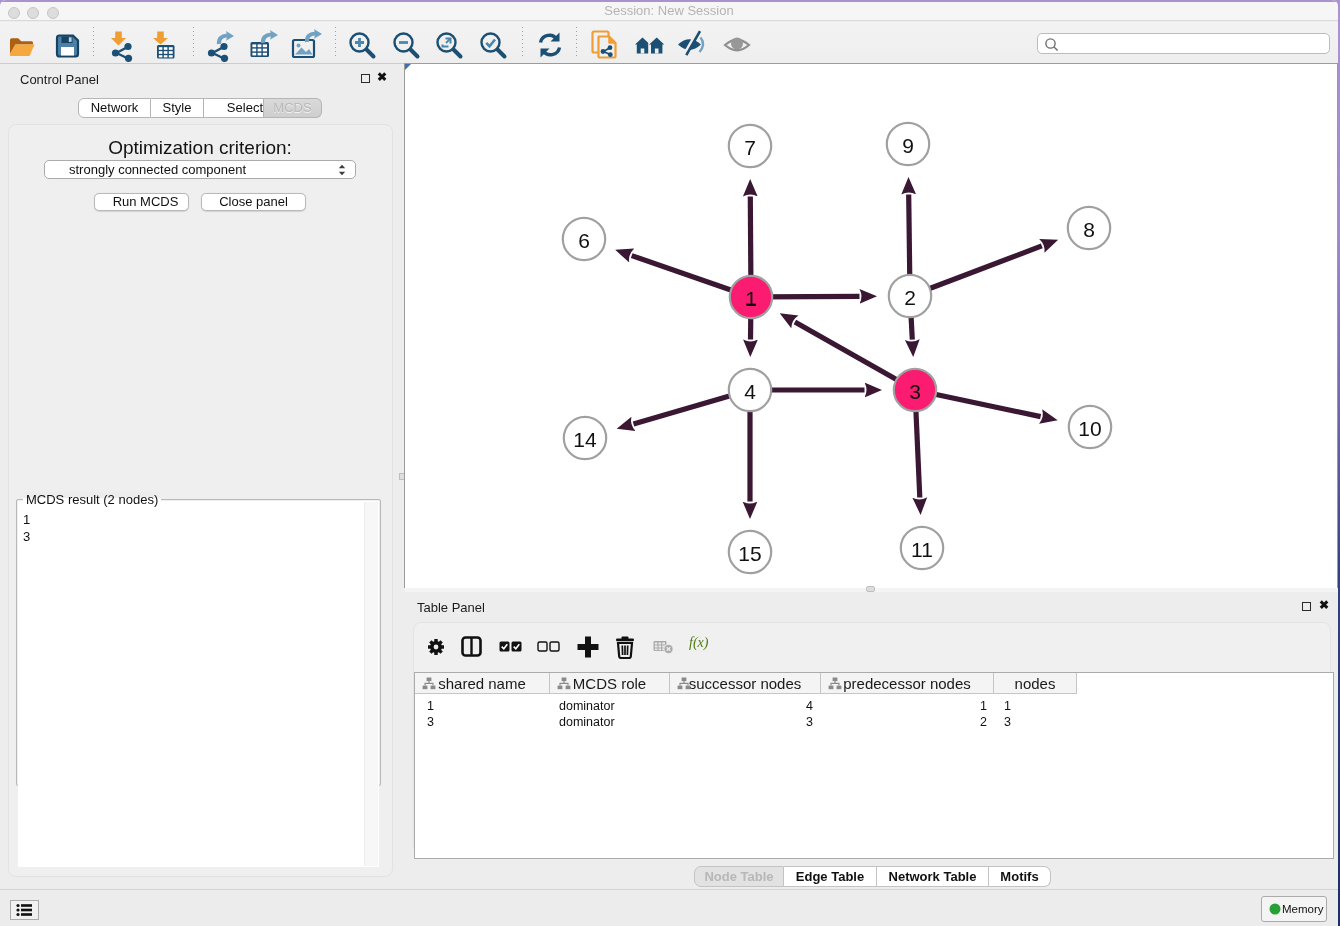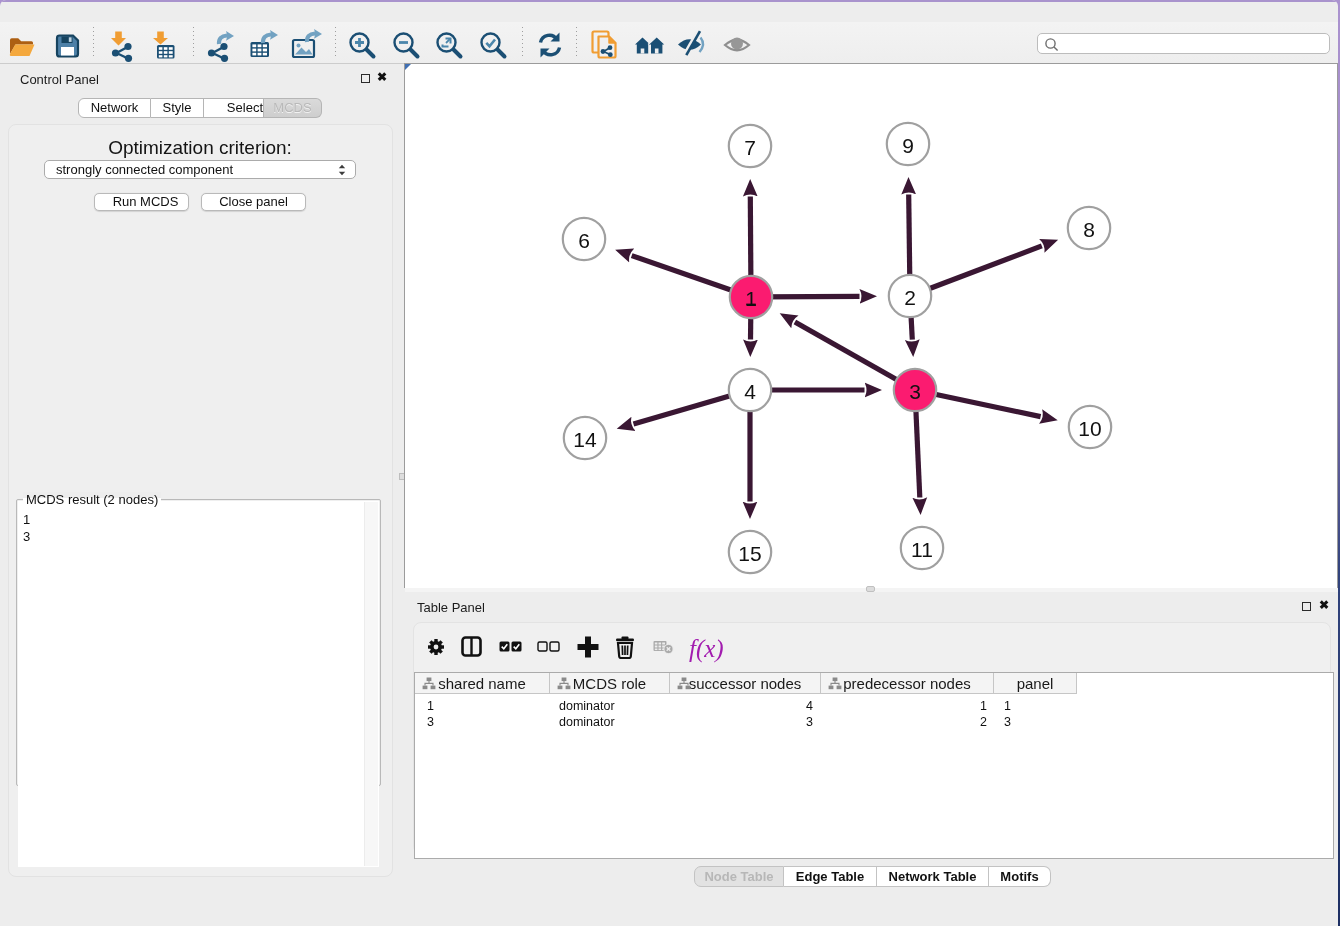--- a/index.html
+++ b/index.html
@@ -18,21 +18,21 @@
 #searchbox { position:absolute; left:1037px; top:11px; width:293px; height:21px; background:#ffffff; border:1px solid #bcbcbc; border-radius:5px; }
 
 #cpanel { position:absolute; left:0; top:64px; width:400px; height:825px; background:#ededed; }
 #cpanel .ptitle { position:absolute; left:20px; top:8px; font-size:13px; color:#1c1c1c; }
 .winbtn-sq { position:absolute; width:9px; height:9px; border:1.5px solid #2a2a2a; }
 .winbtn-x { position:absolute; font-size:12px; font-weight:bold; color:#111; }
 #cptabs { position:absolute; left:78px; top:34px; height:20px; width:244px; }
 .seg { position:absolute; top:0; height:20px; background:#fff; border:1px solid #b5b5b5; font-size:13px; color:#111; text-align:center; line-height:18px; }
 #innerpanel { position:absolute; left:8px; top:60px; width:385px; height:753px; background:#efefef; border:1px solid #e2e2e2; border-radius:8px; }
 #optlabel { position:absolute; left:0; top:73px; width:400px; text-align:center; font-size:19px; color:#141414; }
-#combo { position:absolute; left:44px; top:96px; width:312px; height:19px; background:#fff; border:1px solid #ababab; border-radius:5px; font-size:13px; color:#111; line-height:17px; padding-left:11px; }
+#combo { position:absolute; left:44px; top:96px; width:312px; height:19px; background:#fff; border:1px solid #ababab; border-radius:5px; font-size:13px; color:#111; line-height:17px; padding-left:24px; }
 .btn { position:absolute; top:129px; height:18px; background:#fff; border:1px solid #b9b9b9; border-radius:5px; font-size:13px; color:#111; text-align:center; line-height:16px; box-shadow:0 0.5px 1px rgba(0,0,0,0.12); }
 #groupbox { position:absolute; left:16px; top:435px; width:365px; height:287px; border:1px solid #b9b9b9; border-radius:2px; }
 #grouplabel { position:absolute; left:6px; top:-8px; background:linear-gradient(180deg,#ededed 0 42%,#ffffff 42% 100%); padding:0 3px; z-index:3; font-size:13px; color:#111; }
 #groupwhite { position:absolute; left:1px; top:1px; width:361px; height:366px; background:#fff; }
 #gw-scroll { position:absolute; right:1px; top:1px; width:14px; height:364px; background:#f7f7f7; border-left:1px solid #ececec; }
 #groupwhite .val { position:absolute; left:5px; font-size:13px; color:#111; }
 
 #vsplit { position:absolute; left:400px; top:64px; width:5px; height:825px; background:#ededed; }
 #vhandle { position:absolute; left:399px; top:473px; width:6px; height:7px; background:#dedede; border:1px solid #bdbdbd; }
 #hhandle { position:absolute; left:866px; top:586px; width:9px; height:6px; background:#dcdcdc; border:1px solid #c0c0c0; border-radius:2px; }
@@ -54,20 +54,26 @@
 
 #statusbar { position:absolute; left:0; top:889px; width:1338px; height:37px; background:#ececec; border-top:1px solid #d2d2d2; }
 #memorybtn { position:absolute; left:1261px; top:6px; width:66px; height:26px; background:#f4f4f4; border:1px solid #ababab; border-radius:3px; font-size:11.5px; color:#111; }
 #listbtn { position:absolute; left:10px; top:10px; width:29px; height:20px; background:#f1f1f1; border:1px solid #ababab; }
 </style>
 </head>
 <body>
 <div id="app">
   <div style="position:absolute;left:0;top:0;width:1338px;height:2px;background:#a993cd;z-index:60;"></div>
 
+  <div id="titlebar">
+    <div class="tl" style="left:7.5px;"></div>
+    <div class="tl" style="left:26.5px;"></div>
+    <div class="tl" style="left:46.5px;"></div>
+    <div id="wtitle">Session: New Session</div>
+  </div>
 
   <div id="toolbar">
     <div class="tsep" style="left:93px;"></div>
     <div class="tsep" style="left:193px;"></div>
     <div class="tsep" style="left:335px;"></div>
     <div class="tsep" style="left:522px;"></div>
     <div class="tsep" style="left:576px;"></div>
     <svg class="ticon" style="left:7px; top:9px;" width="30" height="30" viewBox="0 0 30 30">
         <path d="M3,23 V9 Q3,7.2 4.8,7.2 H11.2 L14.2,10.2 H24.5 Q26,10.2 26,11.7 V13.5 H8.5 Z" fill="#ad5f12"></path>
         <path d="M3,23 Q2.2,25 4.5,25 H22.5 L27.5,13.5 H8.2 Z" fill="#f4a83d"></path>
@@ -329,21 +335,21 @@
         <rect x="9.2" y="4.5" width="2.8" height="2" fill="#ededed"></rect>
         <rect x="1.8" y="7.5" width="2.6" height="2" fill="#ededed"></rect>
         <rect x="5.5" y="7.5" width="2.6" height="2" fill="#ededed"></rect>
         <rect x="9.2" y="7.5" width="2.8" height="2" fill="#ededed"></rect>
         <rect x="1.8" y="10.5" width="2.6" height="1.6" fill="#ededed"></rect>
         <rect x="5.5" y="10.5" width="2.6" height="1.6" fill="#ededed"></rect>
         <rect x="9.2" y="10.5" width="2.8" height="1.6" fill="#ededed"></rect>
         <circle cx="15.5" cy="11" r="4.6" fill="#a9a9a9" stroke="#ededed" stroke-width="1"></circle>
         <path d="M13.7,9.2 L17.3,12.8 M17.3,9.2 L13.7,12.8" stroke="#ededed" stroke-width="1.4"></path>
       </svg>
-    <div class="abs" style="left:284px; top:43px; font-family:'Liberation Serif', serif; font-style:italic; font-size:25px; color:#a21caf;">f(x)</div>
+    <div class="abs" style="left:284px; top:43px; font-family:'Liberation Serif', serif; font-style:italic; font-size:14px; color:#4d7c0f;">f(x)</div>
     <div id="ttable">
       <div class="hcell" style="left:0; width:135px;"><svg width="14" height="13" viewBox="0 0 14 13" style="position:absolute; left:7px; top:4px;">
             <rect x="4.6" y="0.5" width="4.8" height="3.6" fill="#8a8a8a"></rect>
             <rect x="0.6" y="8.6" width="4.8" height="3.6" fill="#8a8a8a"></rect>
             <rect x="8.6" y="8.6" width="4.8" height="3.6" fill="#8a8a8a"></rect>
             <path d="M7,4.1 V6.4 M3,8.6 V6.4 H11 V8.6" fill="none" stroke="#8a8a8a" stroke-width="1.1"></path>
           </svg>shared name</div>
       <div class="hcell" style="left:135px; width:120px;"><svg width="14" height="13" viewBox="0 0 14 13" style="position:absolute; left:7px; top:4px;">
             <rect x="4.6" y="0.5" width="4.8" height="3.6" fill="#8a8a8a"></rect>
             <rect x="0.6" y="8.6" width="4.8" height="3.6" fill="#8a8a8a"></rect>
@@ -355,33 +361,51 @@
             <rect x="0.6" y="8.6" width="4.8" height="3.6" fill="#8a8a8a"></rect>
             <rect x="8.6" y="8.6" width="4.8" height="3.6" fill="#8a8a8a"></rect>
             <path d="M7,4.1 V6.4 M3,8.6 V6.4 H11 V8.6" fill="none" stroke="#8a8a8a" stroke-width="1.1"></path>
           </svg>successor nodes</div>
       <div class="hcell" style="left:406px; width:173px;"><svg width="14" height="13" viewBox="0 0 14 13" style="position:absolute; left:7px; top:4px;">
             <rect x="4.6" y="0.5" width="4.8" height="3.6" fill="#8a8a8a"></rect>
             <rect x="0.6" y="8.6" width="4.8" height="3.6" fill="#8a8a8a"></rect>
             <rect x="8.6" y="8.6" width="4.8" height="3.6" fill="#8a8a8a"></rect>
             <path d="M7,4.1 V6.4 M3,8.6 V6.4 H11 V8.6" fill="none" stroke="#8a8a8a" stroke-width="1.1"></path>
           </svg>predecessor nodes</div>
-      <div class="hcell" style="left:579px; width:83px;">panel</div>
+      <div class="hcell" style="left:579px; width:83px;">nodes</div>
       <div class="rcell" style="left:12px; top:25px;">1</div>
       <div class="rcell" style="left:12px; top:41px;">3</div>
       <div class="rcell" style="left:144px; top:25px;">dominator</div>
       <div class="rcell" style="left:144px; top:41px;">dominator</div>
       <div class="rcell" style="left:255px; top:25px; width:143px; text-align:right;">4</div>
       <div class="rcell" style="left:255px; top:41px; width:143px; text-align:right;">3</div>
       <div class="rcell" style="left:406px; top:25px; width:166px; text-align:right;">1</div>
       <div class="rcell" style="left:406px; top:41px; width:166px; text-align:right;">2</div>
       <div class="rcell" style="left:589px; top:25px;">1</div>
       <div class="rcell" style="left:589px; top:41px;">3</div>
     </div>
     <div id="btabs">
       <div class="bseg" style="left:0; width:90px; border-radius:7px 0 0 7px; background:#e2e2e2; color:#b7b7b7;">Node Table</div>
       <div class="bseg" style="left:90px; width:93px; border-left:none;">Edge Table</div>
       <div class="bseg" style="left:183px; width:112px; border-left:none;">Network Table</div>
       <div class="bseg" style="left:295px; width:62px; border-left:none; border-radius:0 7px 7px 0;">Motifs</div>
     </div>
   </div>
 
+  <div id="statusbar">
+    <div id="listbtn">
+      <svg width="27" height="18" viewBox="0 0 27 18">
+        <circle cx="7" cy="4.5" r="1.6" fill="#111"></circle>
+          <rect x="10" y="3.2" width="11" height="2.6" fill="#111"></rect>
+        <circle cx="7" cy="9" r="1.6" fill="#111"></circle>
+          <rect x="10" y="7.7" width="11" height="2.6" fill="#111"></rect>
+        <circle cx="7" cy="13.5" r="1.6" fill="#111"></circle>
+          <rect x="10" y="12.2" width="11" height="2.6" fill="#111"></rect>
+      </svg>
+    </div>
+    <div id="memorybtn">
+      <svg width="12" height="12" style="position:absolute;left:7px;top:6px;">
+          <circle cx="6" cy="6" r="5.5" fill="#27a136"></circle>
+        </svg>
+      <span style="position:absolute;left:20px;top:6px;">Memory</span>
+    </div>
+  </div>
 </div>
 
 </body></html>

